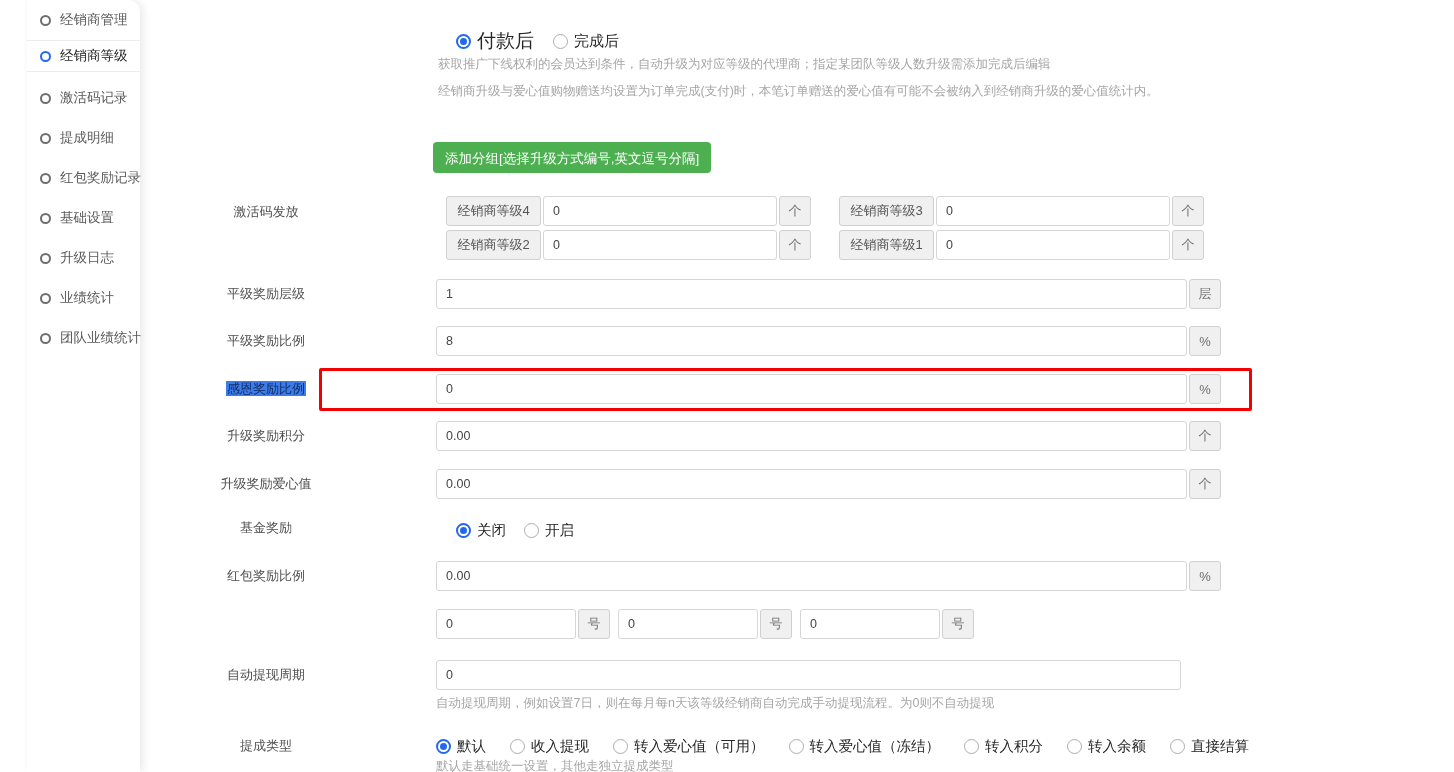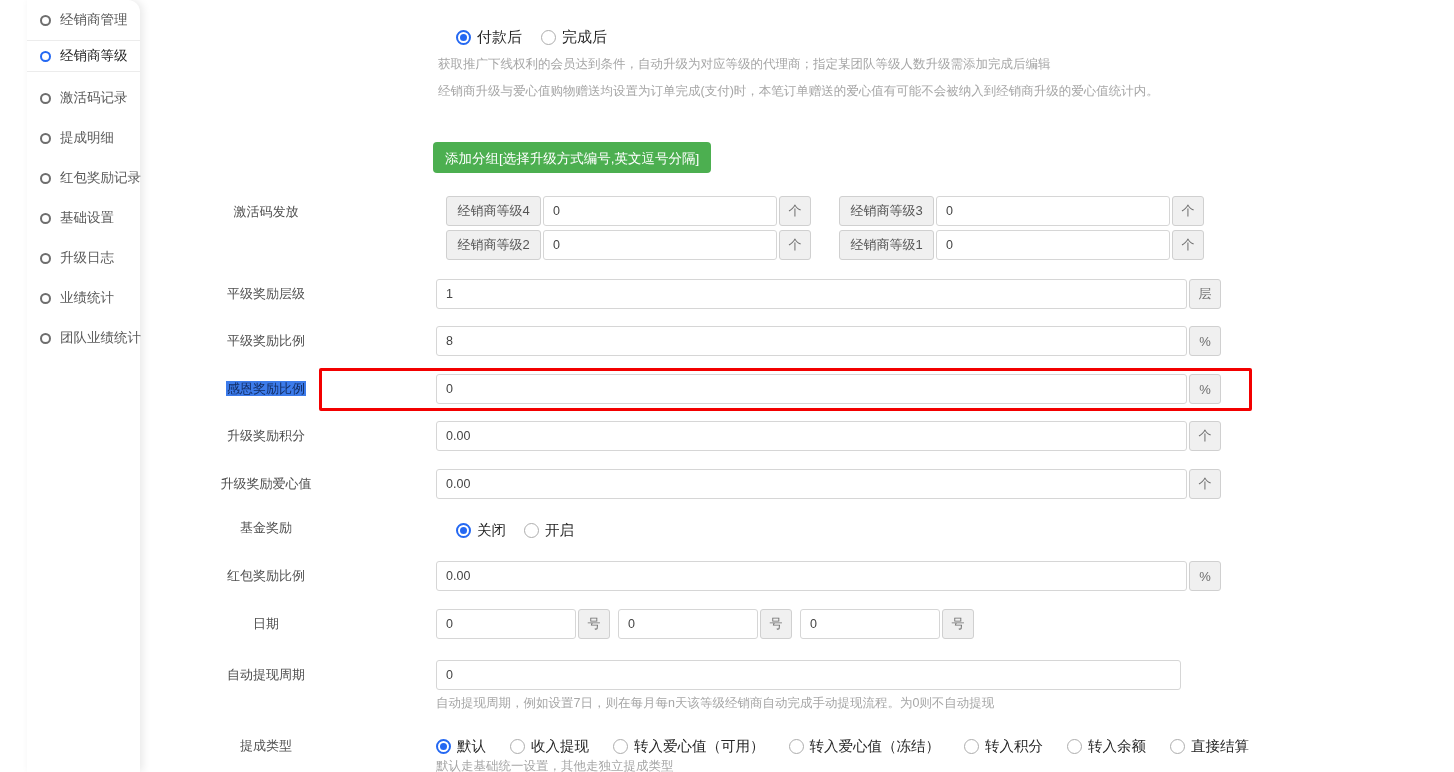--- a/index.html
+++ b/index.html
@@ -90,21 +90,21 @@
     <span class="o-ic"></span>
     <span class="s-lbl">团队业绩统计</span>
   </div>
 </nav>
 
 <main class="main">
 
   <div class="abs" style="top:28px; left:335px; display:flex; gap:19px;">
     <div class="radio-item">
       <span class="radio sel"></span>
-      <span class="radio-lbl" style="font-size:15px;">付款后</span>
+      <span class="radio-lbl" style="font-size:19px;">付款后</span>
     </div>
     <div class="radio-item">
       <span class="radio"></span>
       <span class="radio-lbl" style="font-size:15px;">完成后</span>
     </div>
   </div>
 
   <div class="abs help" style="top:56px; left:317px;">获取推广下线权利的会员达到条件，自动升级为对应等级的代理商；指定某团队等级人数升级需添加完成后编辑</div>
   <div class="abs help" style="top:83px; left:317px;">经销商升级与爱心值购物赠送均设置为订单完成(支付)时，本笔订单赠送的爱心值有可能不会被纳入到经销商升级的爱心值统计内。</div>
 
@@ -176,21 +176,20 @@
       <span class="radio-lbl">开启</span>
     </div>
   </div>
 
   <div class="abs flabel" style="top:561px;">红包奖励比例</div>
   <div class="ctrl" style="top:561px;">
     <input class="txt" style="width: 751px;" value="0.00">
     <span class="addon suffix">%</span>
   </div>
 
-  <div class="abs flabel" style="top:609px;">日期</div>
   <div class="ctrl" style="top:609px; gap:8px;">
     <span style="display:flex;">
       <input class="txt" style="width: 140px;" value="0">
       <span class="addon suffix">号</span>
     </span>
     <span style="display:flex;">
       <input class="txt" style="width: 140px;" value="0">
       <span class="addon suffix">号</span>
     </span>
     <span style="display:flex;">

